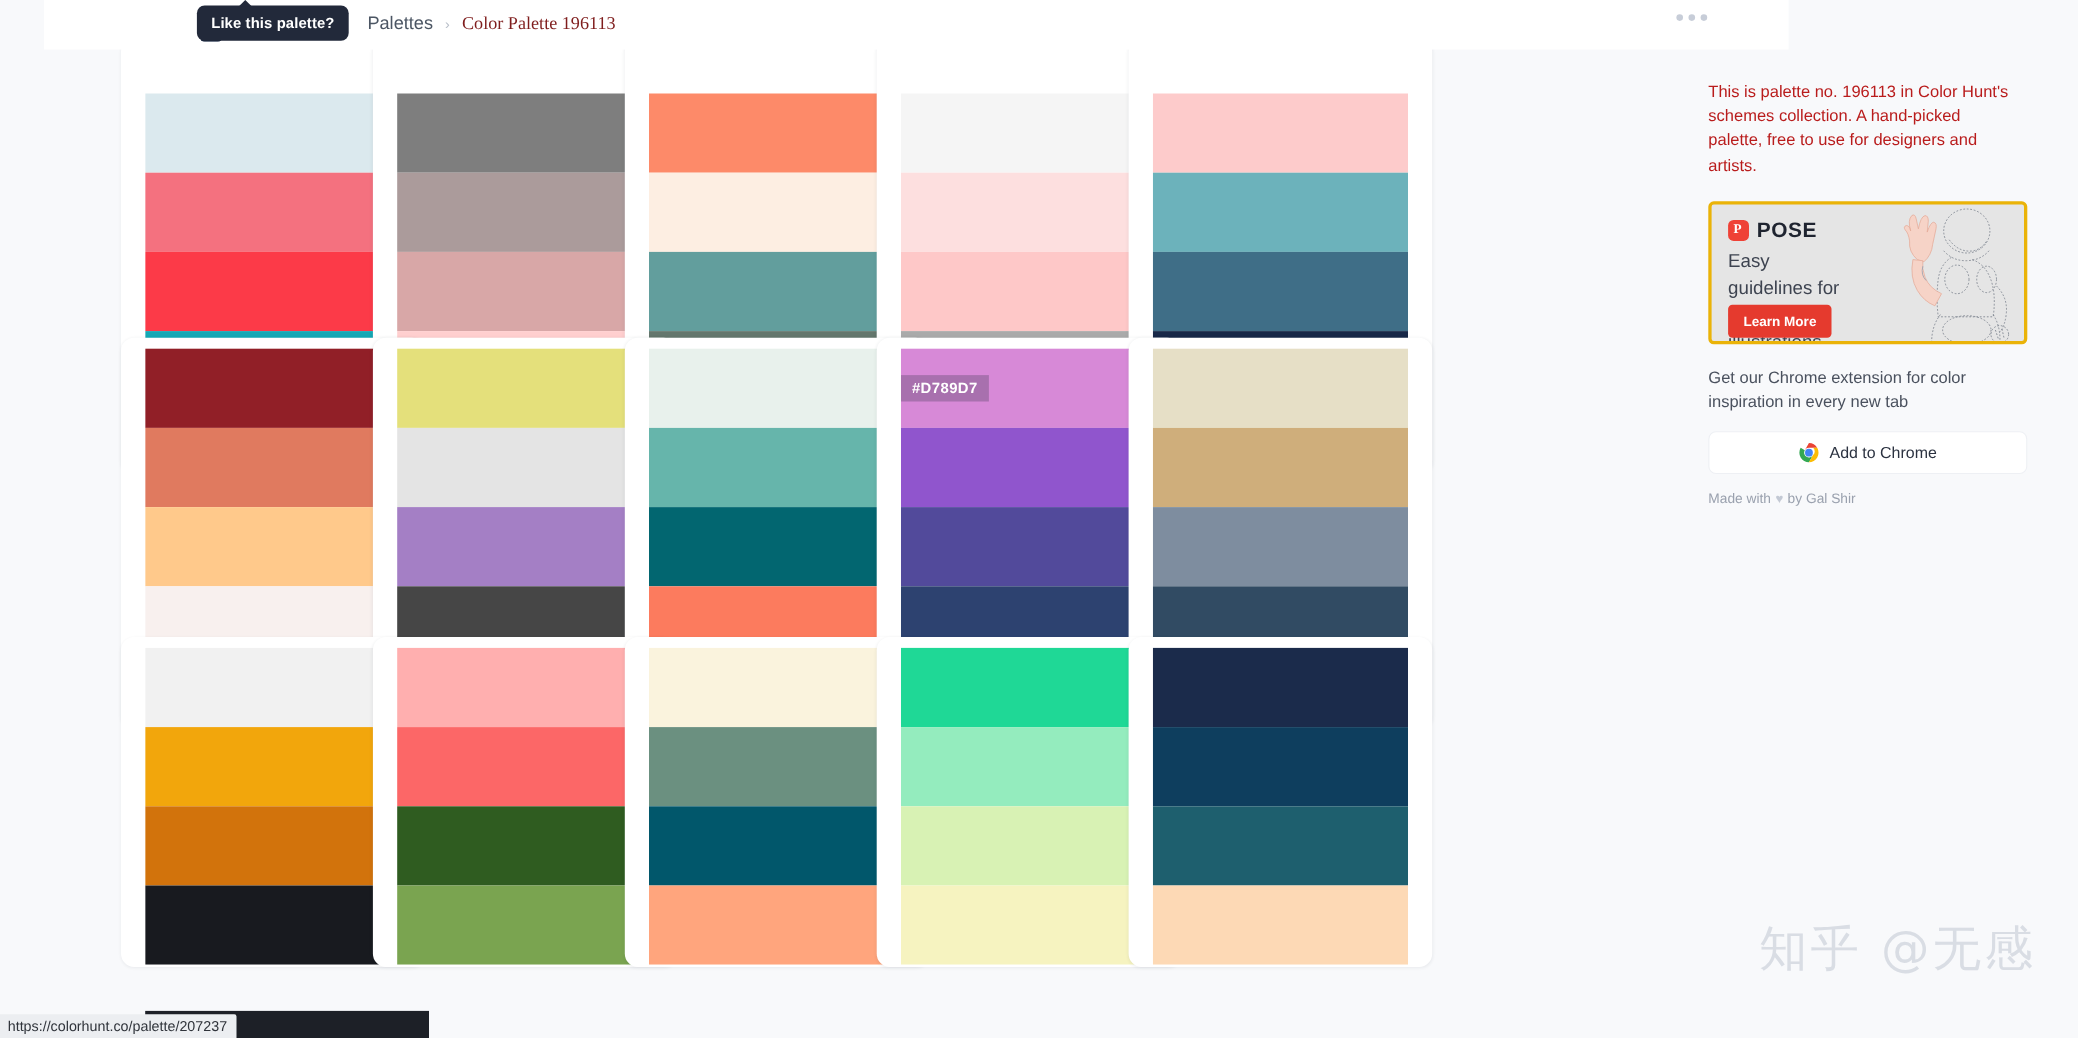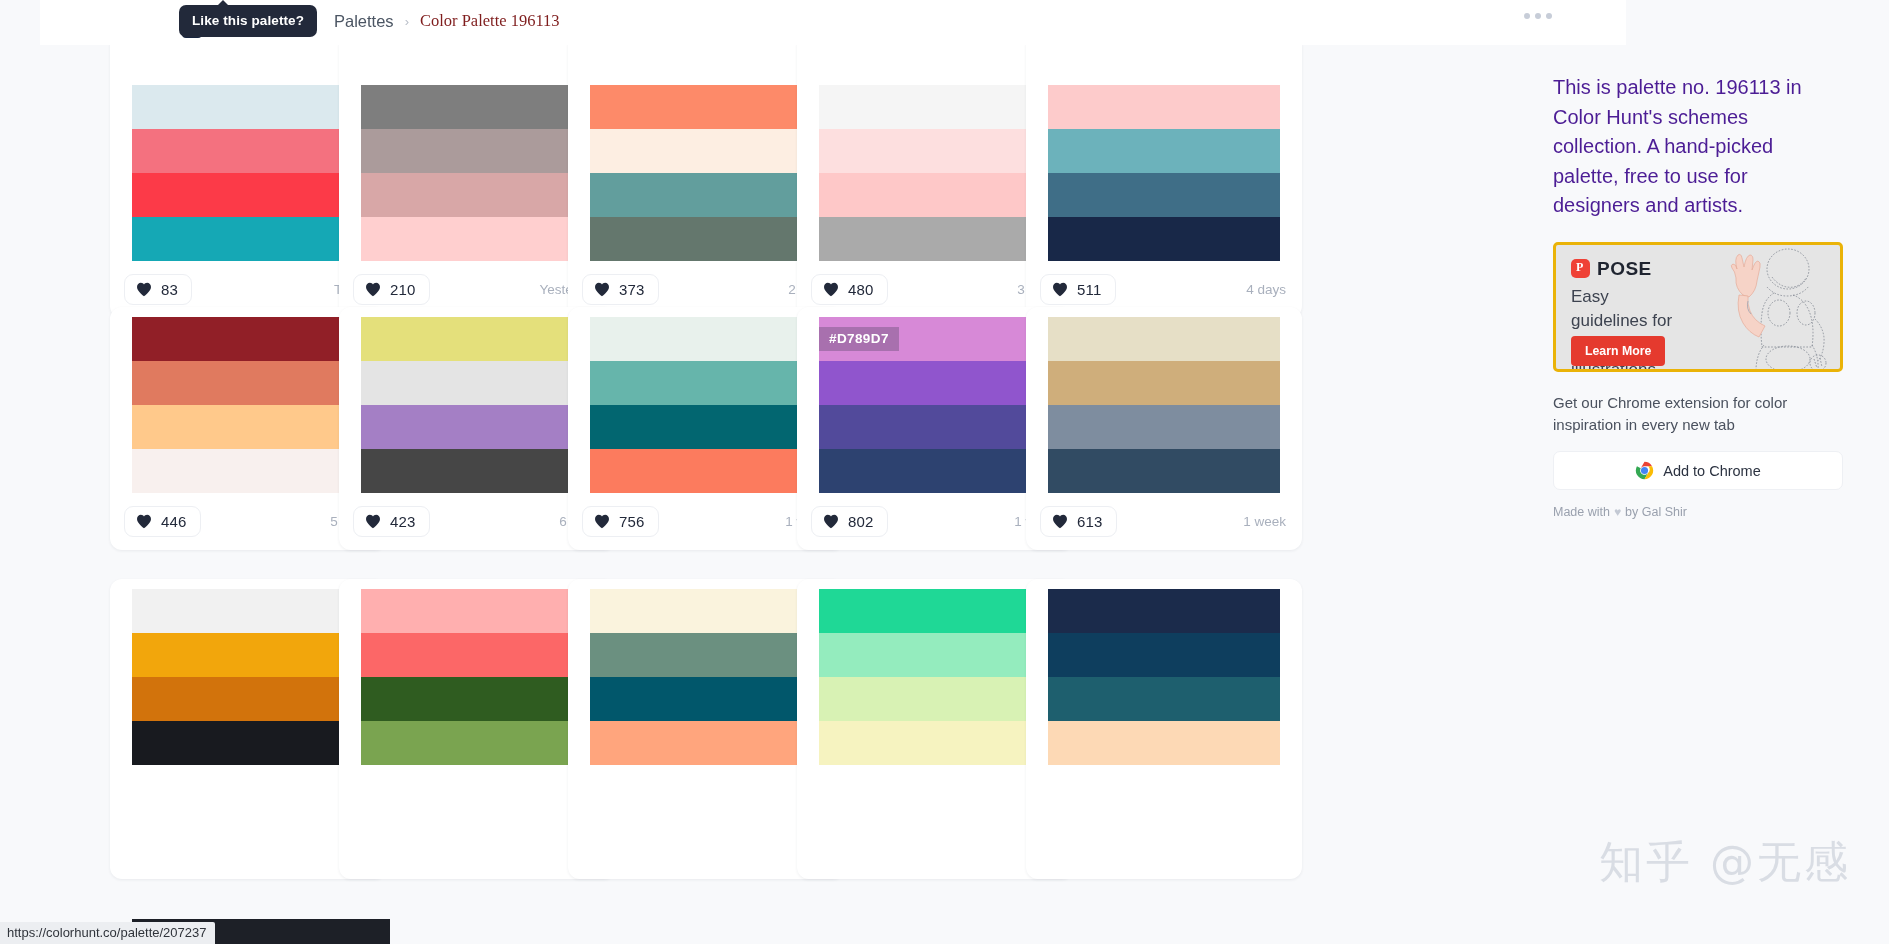--- a/index.html
+++ b/index.html
@@ -85,21 +85,21 @@
     box-shadow: 0 1px 3px rgba(23,37,63,.07);
     margin-right: 0;
     position: relative;
   }
   .swatches {
     width: 232px; margin: 0 auto;
     padding-top: 0;
     overflow: hidden;
     position: relative;
   }
-  .swatch { height: 44px; position: relative; text-align: right; }
+  .swatch { height: 72px; position: relative; text-align: right; }
   .swatch .hex {
     position: absolute; left: 0; top: 50%;
     transform: translateY(-50%);
     background: rgba(34,41,58,.26);
     color: #ffffff;
     font-size: 13.5px; font-weight: bold;
     letter-spacing: .4px;
     padding: 4px 10px 5px;
   }
   .card-foot {
@@ -145,21 +145,21 @@
     position: absolute; right: 13px; top: 12px;
     width: 17px; height: 17px;
   }
   .panel-title {
     margin-top: 25px;
     font-size: 21.5px; color: #2b3240; font-weight: normal;
     letter-spacing: .1px;
   }
   .panel-desc {
     margin-top: 11px;
-    font-size: 20px; line-height: 1.48; color: #4c1d95;
+    font-size: 15px; line-height: 1.48; color: #b91c1c;
     max-width: 282px;
   }
 
   
   .ad {
     margin-top: 21px;
     width: 290px; height: 130px;
     background: #e5e5e5;
     border: 3px solid #eab308;
     border-radius: 5px;

